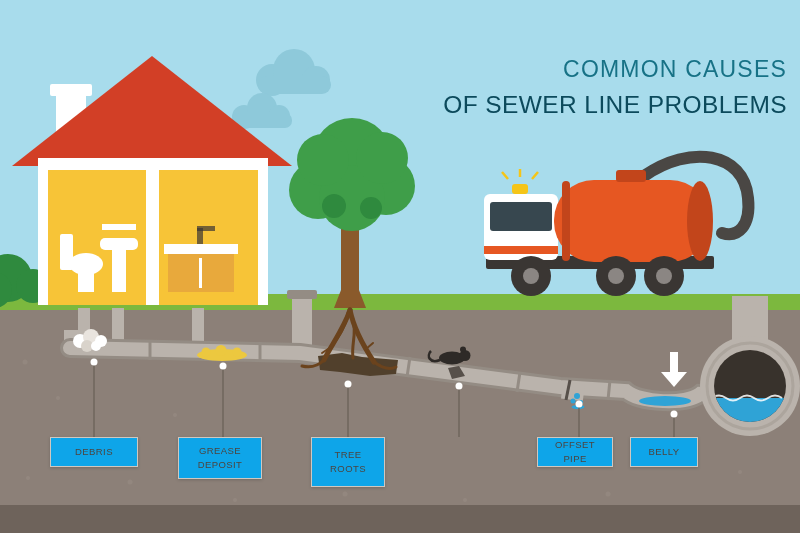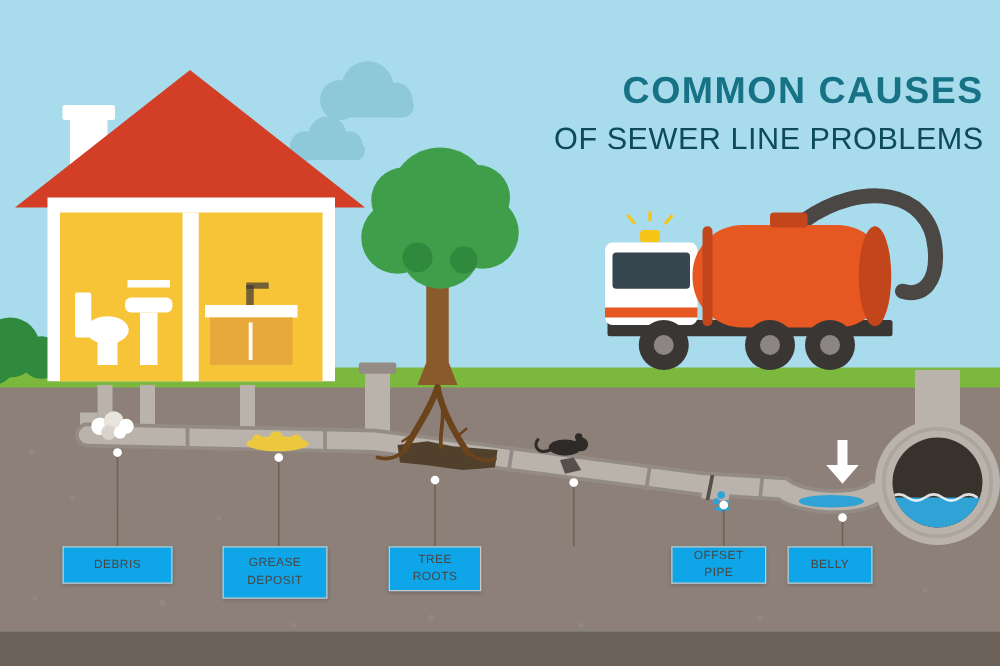--- a/index.html
+++ b/index.html
@@ -2,21 +2,21 @@
 <html style="--c-sky: #a8dcec; --c-cloud: #8ec9da; --c-grass: #7cb83e; --c-dirt: #8c8078; --c-dirt_dark: #6e635b; --c-speck: #9c9188; --c-pipe: #bab3ac; --c-pipe_dark: #948c84; --c-house_yellow: #f7c437; --c-cabinet_yellow: #e8a93c; --c-roof_red: #d23f26; --c-tree_green: #3f9e49; --c-tree_green_dark: #2f8a3e; --c-trunk_brown: #8a5a2b; --c-root_brown: #6b431d; --c-truck_orange: #e65722; --c-truck_orange_dark: #c2451b; --c-window_dark: #37474f; --c-chassis_dark: #3a3633; --c-hose_gray: #4a4744; --c-beacon_yellow: #f5c518; --c-water_blue: #2fa3d6; --c-grease_yellow: #ecc83f; --c-main_inner: #38322c; --c-rat_black: #2e2a27; --c-crack: #57504a; --c-crushed_pipe: #51402c; --c-bush_green: #2f8a3e; --c-title_teal: #177286; --c-title_dark: #0c4a5c; --c-label_text: #4c4540; --c-label_border: #cfc8c1; --c-leader: #6b6258;"><head>
 <meta charset="utf-8">
 <style>
   *{box-sizing:border-box;margin:0;padding:0}
   html,body{background:#ffffff}
   body{font-family:"Liberation Sans",sans-serif}
   .stage{position:relative;width:800px;height:533px;overflow:hidden;background:var(--c-sky)}
   .scene{position:absolute;left:0;top:0;width:800px;height:533px}
 
   .title{position:absolute;top:56px;right:13px;text-align:right}
-  .title-line1{font-size:30px;font-weight:700;letter-spacing:1.2px;color:var(--c-title_teal)}
+  .title-line1{font-size:23px;font-weight:400;letter-spacing:1.2px;color:var(--c-title_teal)}
   .title-line2{font-size:24.5px;font-weight:400;letter-spacing:.4px;color:var(--c-title_dark);margin-top:8px}
 
   .label{position:absolute;top:437px;display:flex;align-items:center;justify-content:center;
          text-align:center;background:#0ea5e9;border:1px solid var(--c-label_border);
          box-shadow:0 1px 3px rgba(0,0,0,.18);font-size:9.5px;font-weight:400;
          letter-spacing:.4px;color:var(--c-label_text);line-height:1.45;padding:2px 5px}
 
   
   .f-sky{fill:var(--c-sky)} .f-cloud{fill:var(--c-cloud)} .f-grass{fill:var(--c-grass)}
   .f-dirt{fill:var(--c-dirt)} .f-dirt2{fill:var(--c-dirt_dark)} .f-speck{fill:var(--c-speck)}
@@ -261,17 +261,17 @@
     </g>
   </svg>
 
   <div class="title">
     <div class="title-line1">COMMON CAUSES</div>
     <div class="title-line2">OF SEWER LINE PROBLEMS</div>
   </div>
 
   <div class="label" style="left:50px;width:88px;height:30px">DEBRIS</div>
   <div class="label" style="left:178px;width:84px;height:42px">GREASE DEPOSIT</div>
-  <div class="label" style="left:311px;width:74px;height:36px">TREE ROOTS</div>
+  <div class="label" style="left:311px;width:74px;height:50px">TREE ROOTS</div>
   <div class="label" style="left:537px;width:76px;height:30px">OFFSET PIPE</div>
   <div class="label" style="left:630px;width:68px;height:30px">BELLY</div>
 
 </div>
 
 </body></html>

